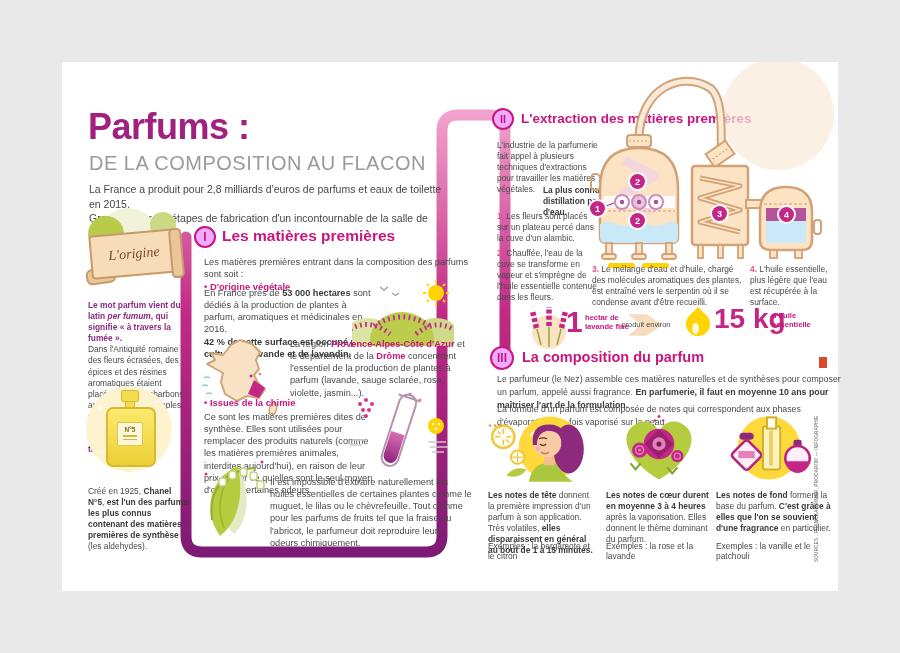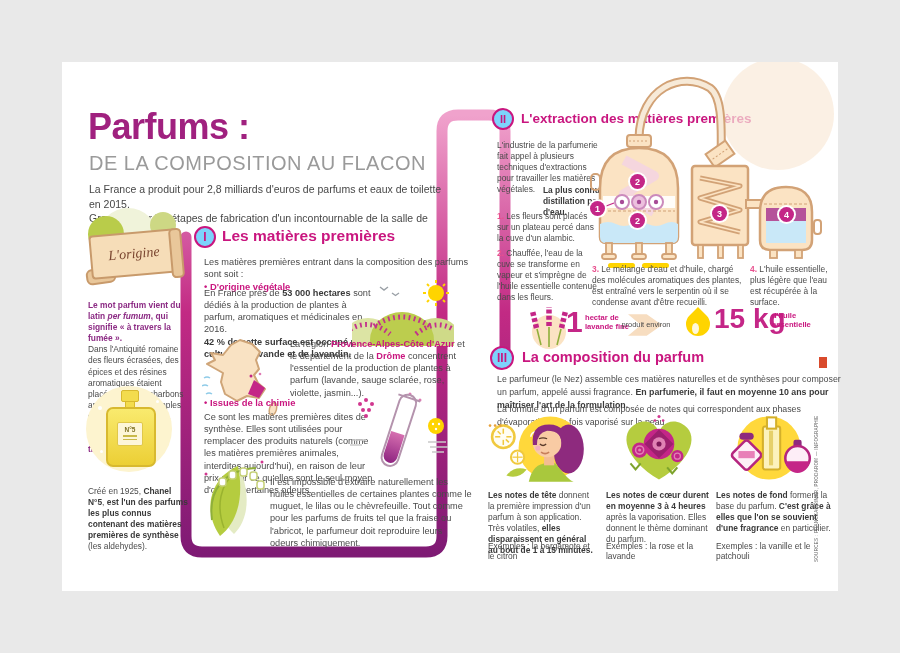--- a/index.html
+++ b/index.html
@@ -11,21 +11,21 @@
   .intro{font-size:10.5px;color:#474747;line-height:1.4;white-space:pre-line;}
   .body-sm{font-size:8.4px;color:#4a4a4a;line-height:1.32;}
   .body-md{font-size:9.2px;color:#4a4a4a;line-height:1.32;}
   .ws{white-space:pre-line;}
   .b{font-weight:bold;color:#3a3a3a;}
   .pb{font-weight:bold;color:#8c2b84;text-align:center;}
   .pbi{font-weight:bold;color:#8c2b84;font-style:italic;}
   .pkb{color:#c9167f;font-weight:bold;}
   .num{color:#e8508e;font-weight:bold;}
   .sec-title{font-weight:bold;color:#c9167f;}
-  .rom{border:2px solid #c9167f;color:#c9167f;background:#7dd3fc;border-radius:50%;font-weight:bold;display:flex;align-items:center;justify-content:center;box-sizing:border-box;}
+  .rom{border:2px solid #c9167f;color:#c9167f;background:#f0abfc;border-radius:50%;font-weight:bold;display:flex;align-items:center;justify-content:center;box-sizing:border-box;}
   .bullet{font-size:9.4px;font-weight:bold;color:#c9167f;margin-top:7px;}
   .bullet::before{content:"\2022  ";}
   .abadge{position:absolute;width:15px;height:15px;border-radius:50%;background:#c42687;color:#fff;font-size:9px;font-weight:bold;display:flex;align-items:center;justify-content:center;box-shadow:0 0 0 2px #fff;}
   .scroll-label{font-family:"Liberation Serif",serif;font-style:italic;font-size:14px;color:#7a4630;}
   .stat-big{font-weight:bold;color:#c42687;}
   .stat-lbl{font-size:7.6px;line-height:1.25;color:#c9167f;font-weight:bold;white-space:pre-line;}
   .example{font-size:8.4px;color:#4a4a4a;}
   .credits{writing-mode:vertical-rl;transform:rotate(180deg);font-size:4.5px;color:#666;letter-spacing:.3px;}
   svg{display:block;}
 </style>

